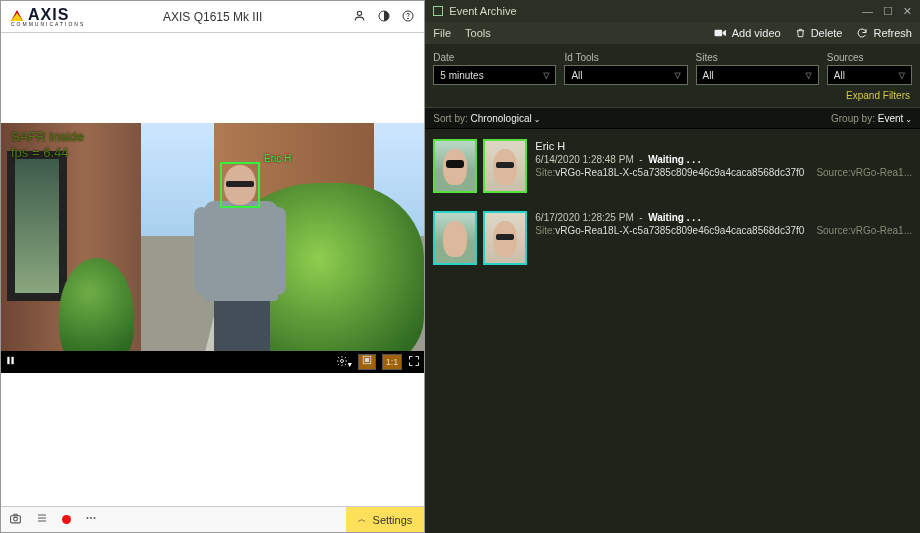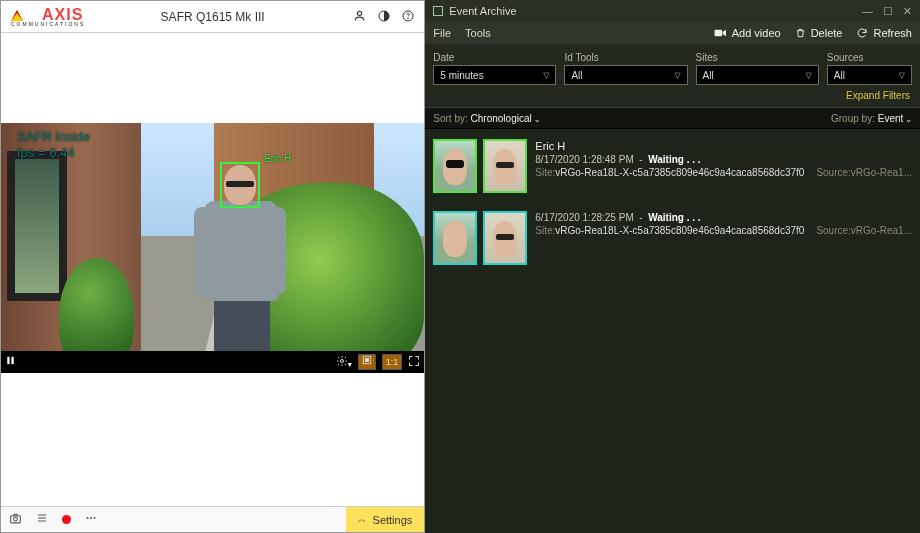--- a/index.html
+++ b/index.html
@@ -1,21 +1,21 @@
 <!DOCTYPE html>
 <html><head>
 <meta charset="utf-8">
 <style>
   * { box-sizing: border-box; margin: 0; padding: 0; font-family: "Segoe UI", Arial, sans-serif; }
   body { background: #fff; width: 920px; height: 533px; overflow: hidden; }
   .app { display: flex; width: 920px; height: 533px; }
   
   .left { width: 472px; height: 533px; border: 1px solid #999; display: flex; flex-direction: column; background: #fff; position: relative;}
   .left-header { height: 32px; border-bottom: 1px solid #ccc; display: flex; align-items: center; padding: 0 10px; justify-content: space-between; }
-  .logo { font-weight: 900; font-size: 16px; letter-spacing: 1px; color: #ef4444; display:flex; align-items:center; gap:19px;}
+  .logo { font-weight: 900; font-size: 16px; letter-spacing: 1px; color: #0f172a; display:flex; align-items:center; gap:5px;}
   .logo-tri { width:0; height:0; border-left:6px solid transparent; border-right:6px solid transparent; border-bottom:11px solid #c00; display:inline-block; position:relative;}
   .logo-tri::after{content:"";position:absolute;left:-6px;top:3px;border-left:6px solid transparent;border-right:6px solid transparent;border-bottom:8px solid #fc0;}
   .logo-sub { font-size: 5px; letter-spacing:2px; color:#222; display:block; margin-top:-3px;}
   .cam-title { font-size: 12px; color: #333; position:absolute; left:50%; transform:translateX(-50%);}
   .hdr-icons { display:flex; gap:12px; color:#333; font-size:14px; align-items:center;}
   .hdr-icons span { cursor:pointer; }
   .left-body { flex:1; display:flex; flex-direction:column; }
   .whitespace-top { flex: 0 0 90px; background:#fff;}
   .video-area { position: relative; height: 250px; background:#000; }
   .video-scene { position:absolute; inset:0; overflow:hidden;}
@@ -30,21 +30,21 @@
   .building-r{position:absolute;right:50px;top:0;width:160px;height:70%;background:linear-gradient(90deg,#b07b52,#8d5d3e);}
   .person{position:absolute;left:185px;bottom:0;width:110px;height:218px;}
   .p-head{position:absolute;top:10px;left:38px;width:32px;height:40px;background:#d8b199;border-radius:48% 48% 44% 44%;}
   .p-glasses{position:absolute;top:26px;left:40px;width:28px;height:6px;background:#222;border-radius:2px;}
   .p-body{position:absolute;top:46px;left:18px;width:74px;height:100px;background:#8f9aa0;border-radius:10px 10px 4px 4px;}
   .p-arm-l{position:absolute;top:52px;left:8px;width:16px;height:88px;background:#8f9aa0;border-radius:8px;}
   .p-arm-r{position:absolute;top:52px;left:84px;width:16px;height:88px;background:#8f9aa0;border-radius:8px;}
   .p-legs{position:absolute;top:140px;left:28px;width:56px;height:78px;background:#434e58;border-radius:4px;}
   .face-box{position:absolute;top:7px;left:34px;width:40px;height:46px;border:2px solid #35f23e;}
   .face-label{position:absolute;top:-2px;left:78px;font-size:10px;color:#35f23e;white-space:nowrap;text-shadow:0 0 2px #000;}
-  .overlay-text{position:absolute;top:6px;left:16px;color:#0f766e;font-size:13px;line-height:1.2;text-shadow:0 0 2px #000;}
+  .overlay-text{position:absolute;top:6px;left:10px;color:#4d7c0f;font-size:13px;line-height:1.2;text-shadow:0 0 2px #000;}
   .video-controls{position:absolute;bottom:0;left:0;right:0;height:22px;background:#000;display:flex;align-items:center;justify-content:space-between;padding:0 4px;}
   .vc-left{color:#fff;font-size:12px;}
   .vc-right{display:flex;gap:6px;align-items:center;color:#fff;font-size:10px;}
   .vc-btn{color:#ddd;border:1px solid #555;padding:0 3px;font-size:9px;background:#a16207;cursor:pointer;line-height:14px;}
   .gear{font-size:12px;}
   .whitespace-bottom{flex:1;background:#fff;}
   .left-footer{height:26px;border-top:1px solid #ccc;display:flex;align-items:center;justify-content:space-between;padding-left:8px;background:#f8f8f8;}
   .lf-icons{display:flex;gap:14px;color:#555;font-size:12px;align-items:center;}
   .lf-rec{width:9px;height:9px;background:#e11;border-radius:50%;}
   .lf-settings{background:#ffe05a;height:100%;display:flex;align-items:center;gap:6px;padding:0 12px;font-size:11px;color:#333;cursor:pointer;}
@@ -102,21 +102,21 @@
 
   <div class="left">
     <div class="left-header">
       <div>
         <span class="logo">
             <span class="logo-tri"></span>
             <span>AXIS</span>
           </span>
         <span class="logo-sub">COMMUNICATIONS</span>
       </div>
-      <div class="cam-title">SAFR Q1615 Mk III</div>
+      <div class="cam-title">AXIS Q1615 Mk III</div>
       <div class="hdr-icons">
         <span>
           <svg width="13" height="13" viewBox="0 0 24 24" fill="none" stroke="#333" stroke-width="2">
               <circle cx="12" cy="8" r="4"></circle>
               <path d="M4 21c0-4 4-6 8-6s8 2 8 6"></path>
             </svg>
         </span>
         <span>
           <svg width="12" height="12" viewBox="0 0 24 24">
               <circle cx="12" cy="12" r="10" fill="none" stroke="#333" stroke-width="2"></circle>
@@ -311,21 +311,21 @@
               <div class="th-gls sun"></div>
             </div>
           <div class="thumb green">
               <div class="th-indoor"></div>
               <div class="th-head"></div>
               <div class="th-gls"></div>
             </div>
         </div>
         <div class="ev-meta">
           <div class="ev-name">Eric H</div>
-          <div class="ev-line"><span>8/17/2020 1:28:48 PM</span> &nbsp;-&nbsp; <span class="w">Waiting . . .</span></div>
+          <div class="ev-line"><span>6/14/2020 1:28:48 PM</span> &nbsp;-&nbsp; <span class="w">Waiting . . .</span></div>
           <div style="display:flex;gap:12px;">
             <div class="ev-line" style="flex:1;"><span class="k">Site:</span><span class="v">vRGo-Rea18L-X-c5a7385c809e46c9a4caca8568dc37f0</span></div>
             <div class="ev-src"><span class="k">Source:</span><span class="v">vRGo-Rea1...</span></div>
           </div>
         </div>
       </div>
 
       <div class="event-row">
         <div class="thumbs">
           <div class="thumb cyan">

